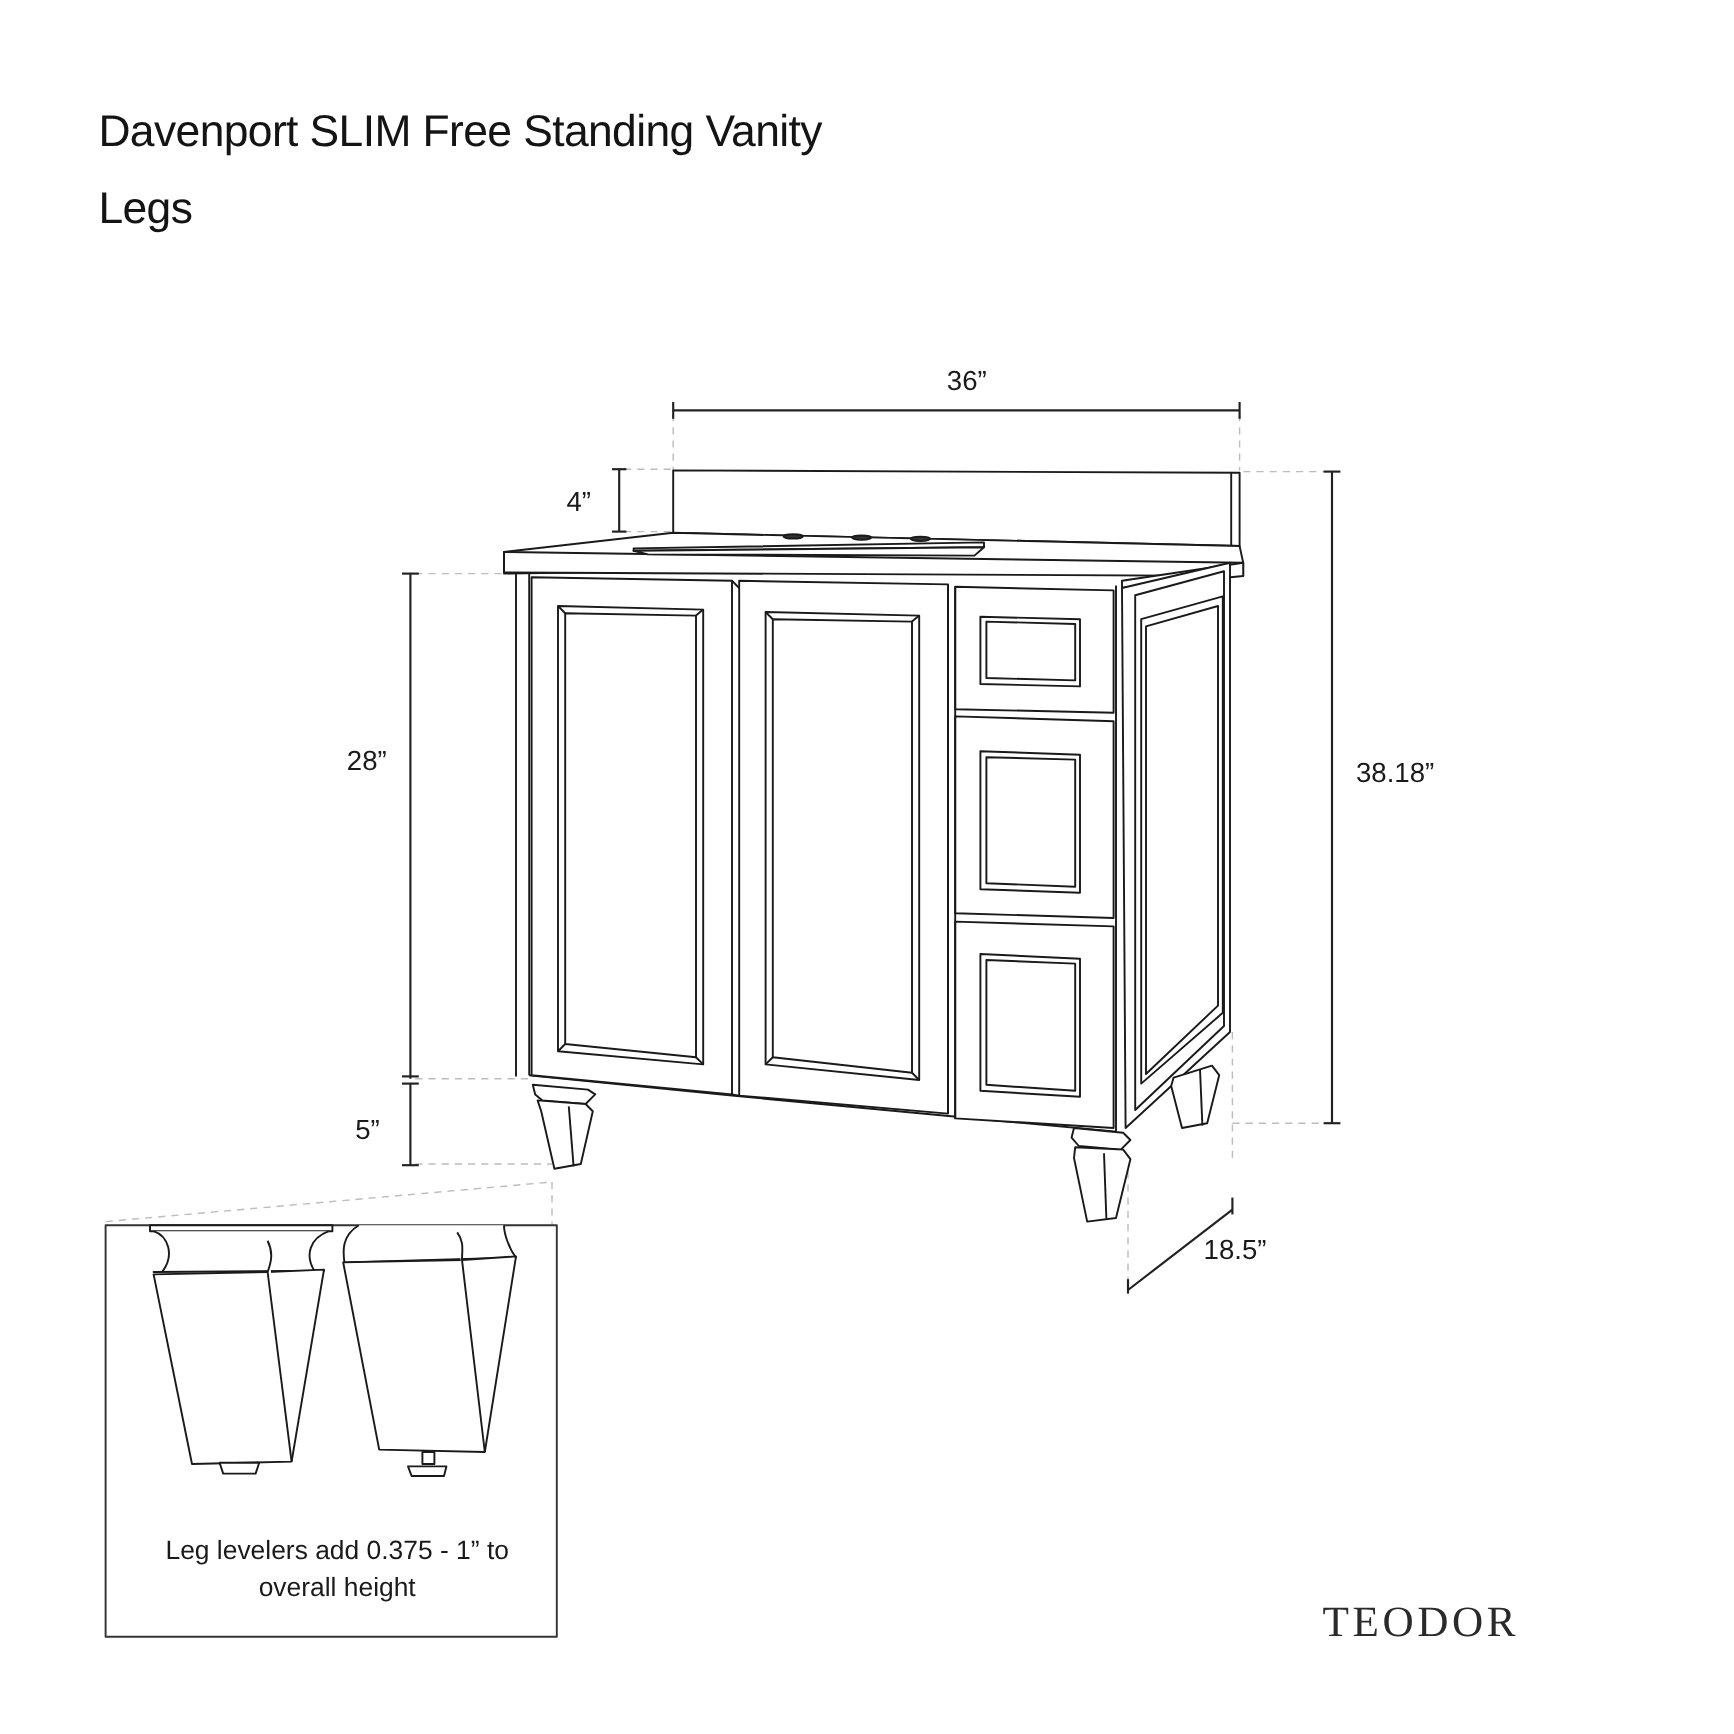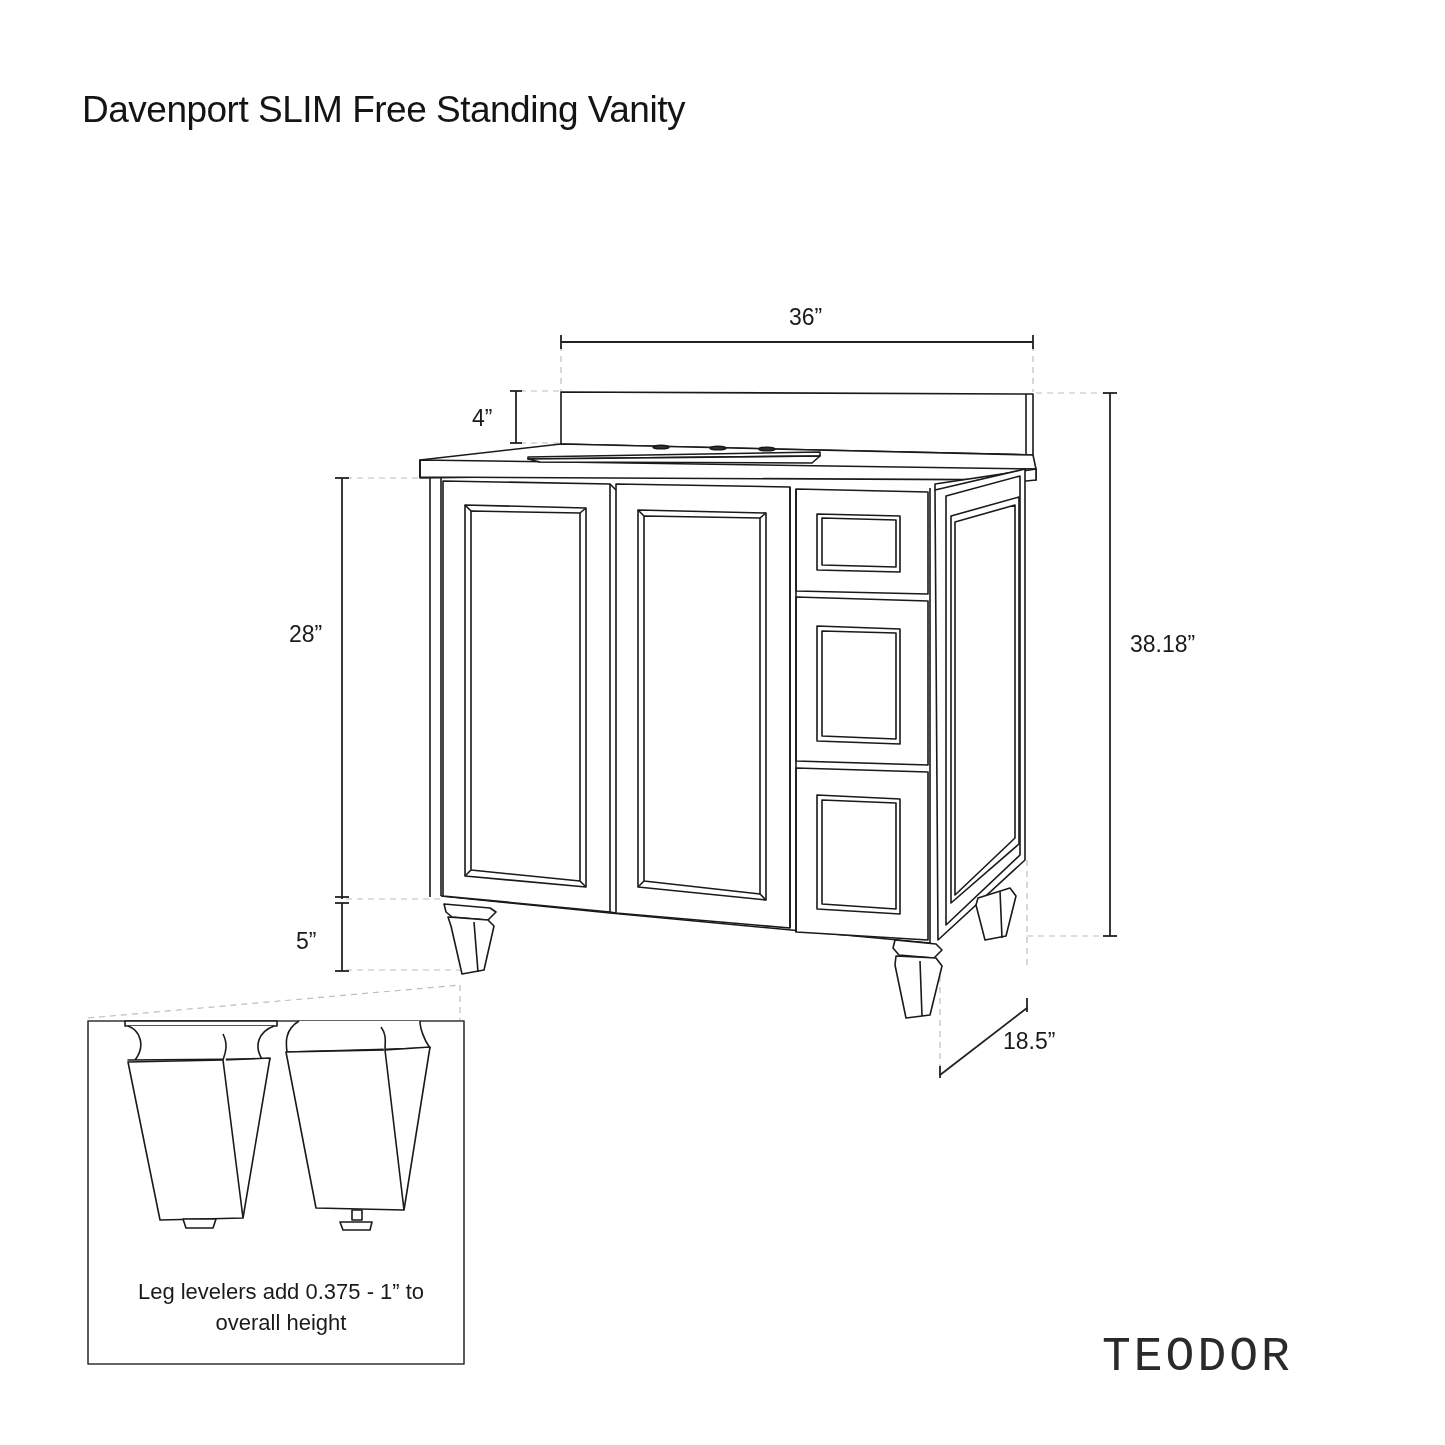--- a/index.html
+++ b/index.html
@@ -3,29 +3,30 @@
 <meta charset="utf-8">
 <style>
   html, body { margin:0; padding:0; background:#ffffff; }
   body { width:1445px; height:1445px; position:relative; overflow:hidden;
          font-family:"Liberation Sans", "DejaVu Sans", sans-serif; color:#111; }
   .title-block { position:absolute; left:82px; top:78px; }
   .title-line { font-size:37px; line-height:64px; font-weight:400; letter-spacing:-0.5px; color:#141414; white-space:nowrap; }
   svg#drawing { position:absolute; left:0; top:0; }
   .dim { font-family:"Liberation Sans", "DejaVu Sans", sans-serif; font-size:23px; fill:#1a1a1a; }
   .note { font-family:"Liberation Sans", "DejaVu Sans", sans-serif; font-size:22px; fill:#1a1a1a; }
-  .brand { position:absolute; left:1102px; top:1330px; font-size:48px; font-weight:400; letter-spacing:3px;
-           color:#2a2a2a; font-family:Liberation Mono, monospace; -webkit-text-stroke:0; }
+  .brand { position:absolute; left:1102px; top:1330px; font-size:36px; font-weight:400; letter-spacing:3px;
+           color:#2a2a2a; font-family:Liberation Serif, serif; -webkit-text-stroke:0; }
   .brand span { font-weight:300; }
 </style>
 </head>
 <body>
 
 <div class="title-block">
   <div class="title-line">Davenport SLIM Free Standing Vanity</div>
+  <div class="title-line">Legs</div>
 </div>
 
 <svg id="drawing" width="1445" height="1445" viewBox="0 0 1445 1445">
   <g fill="none" stroke="#1a1a1a" stroke-width="1.6" stroke-linejoin="round">
 
     <g stroke="#bdbdbd" stroke-width="1.2" stroke-dasharray="6 5">
       <line x1="561" y1="345" x2="561" y2="392"></line>
       <line x1="1033" y1="345" x2="1033" y2="392"></line>
       <line x1="520" y1="391" x2="560" y2="391"></line>
       <line x1="520" y1="443" x2="560" y2="443"></line>

